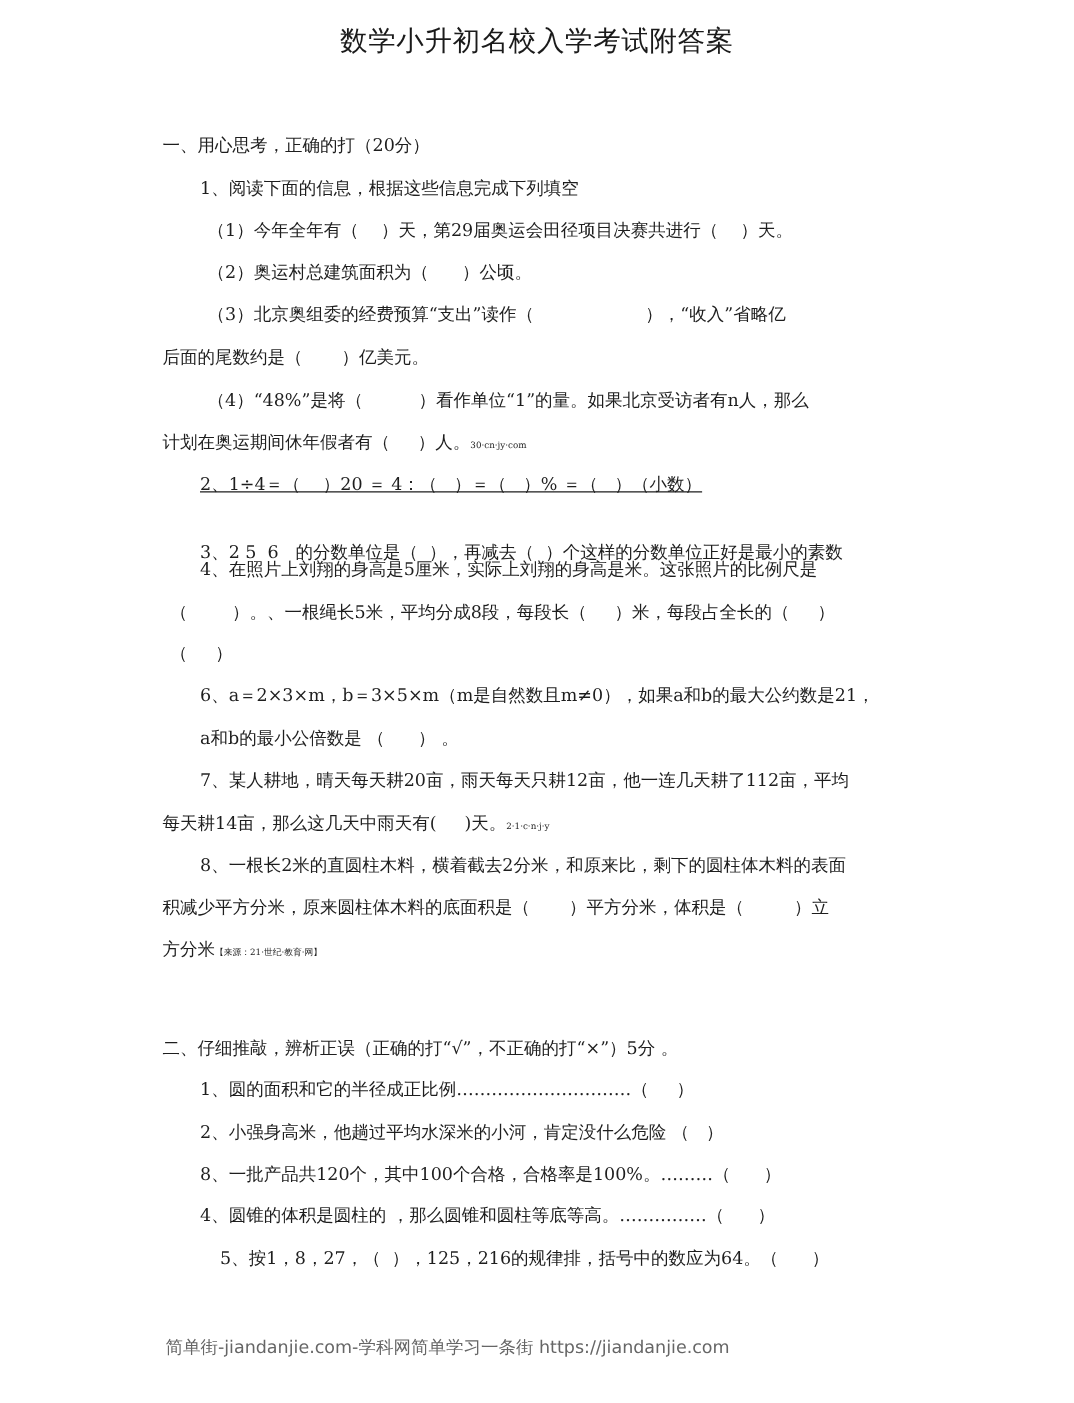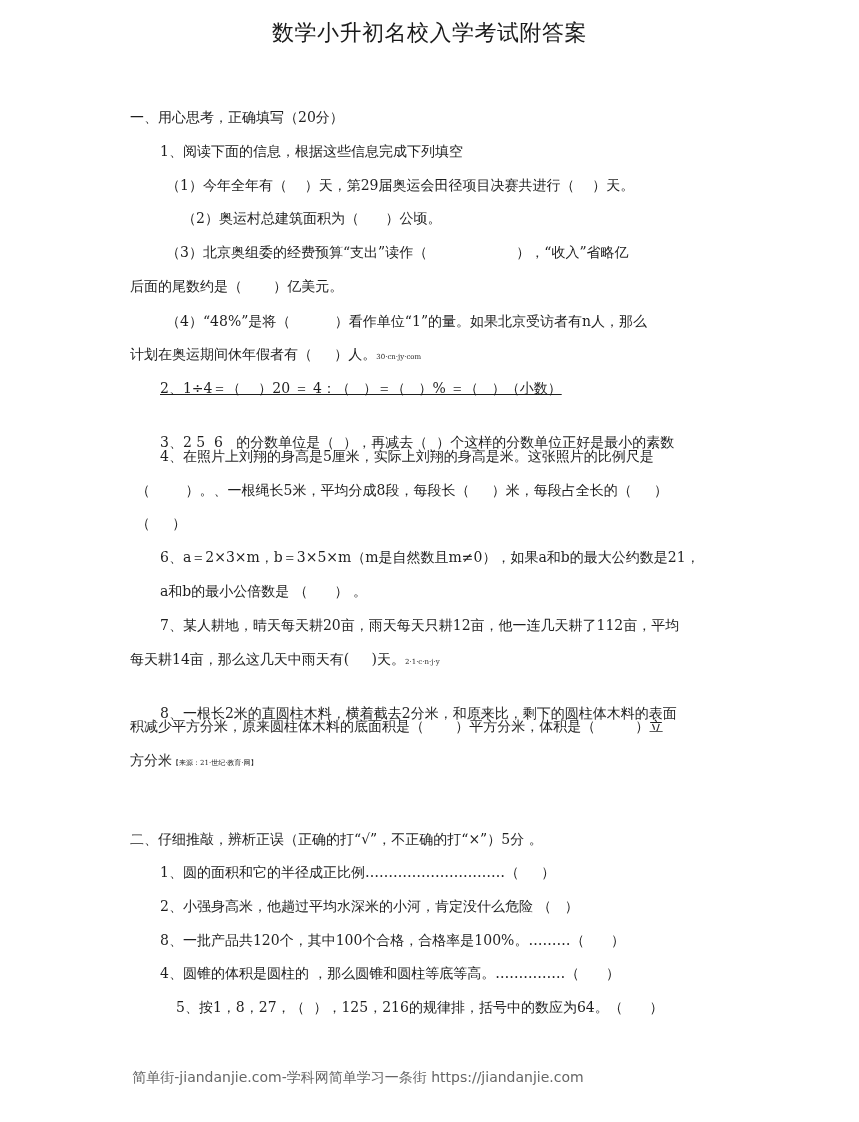--- a/index.html
+++ b/index.html
@@ -24,38 +24,38 @@
       font-family: "DejaVu Sans", "Liberation Sans", sans-serif;
       font-size: 14px; color: #666666;
     }
   </style>
 </head>
 <body>
 
 <div>
   <div class="title">数学小升初名校入学考试附答案</div>
 
-  <div class="line" style="left:130px; top:107px;">一、用心思考，正确填写（20分）</div>
+  <div class="line" style="left:130px; top:107px;">一、用心思考，正确的打（20分）</div>
   <div class="line" style="left:160px; top:141px;">1、阅读下面的信息，根据这些信息完成下列填空</div>
   <div class="line" style="left:166px; top:175px;">（1）今年全年有（    ）天，第29届奥运会田径项目决赛共进行（    ）天。</div>
-  <div class="line" style="left:182px; top:208px;">（2）奥运村总建筑面积为（      ）公顷。</div>
+  <div class="line" style="left:166px; top:208px;">（2）奥运村总建筑面积为（      ）公顷。</div>
   <div class="line" style="left:166px; top:242px;">（3）北京奥组委的经费预算“支出”读作（                    ），“收入”省略亿</div>
   <div class="line" style="left:130px; top:276px;">后面的尾数约是（       ）亿美元。</div>
   <div class="line" style="left:166px; top:311px;">（4）“48%”是将（          ）看作单位“1”的量。如果北京受访者有n人，那么</div>
   <div class="line" style="left:130px; top:344px;"><span>计划在奥运期间休年假者有（     ）人。</span><span class="small">30·cn·jy·com</span></div>
   <div class="line" style="left:160px; top:378px;text-decoration:underline;">2、1÷4＝（    ）20 ＝ 4：（   ）＝（   ）% ＝（   ）（小数）</div>
   <div class="line" style="left:160px; top:432px;">3、2 5  6   的分数单位是（  ），再减去（  ）个这样的分数单位正好是最小的素数</div>
   <div class="line" style="left:160px; top:446px;">4、在照片上刘翔的身高是5厘米，实际上刘翔的身高是米。这张照片的比例尺是</div>
   <div class="line" style="left:136px; top:480px;">（        ）。、一根绳长5米，平均分成8段，每段长（     ）米，每段占全长的（     ）</div>
   <div class="line" style="left:136px; top:513px;">（     ）</div>
   <div class="line" style="left:160px; top:547px;">6、a＝2×3×m，b＝3×5×m（m是自然数且m≠0），如果a和b的最大公约数是21，</div>
   <div class="line" style="left:160px; top:581px;">a和b的最小公倍数是 （      ） 。</div>
   <div class="line" style="left:160px; top:615px;">7、某人耕地，晴天每天耕20亩，雨天每天只耕12亩，他一连几天耕了112亩，平均</div>
   <div class="line" style="left:130px; top:649px;"><span>每天耕14亩，那么这几天中雨天有(     )天。</span><span class="small">2·1·c·n·j·y</span></div>
-  <div class="line" style="left:160px; top:683px;margin-top:20px;">8、一根长2米的直圆柱木料，横着截去2分米，和原来比，剩下的圆柱体木料的表面</div>
+  <div class="line" style="left:160px; top:683px;">8、一根长2米的直圆柱木料，横着截去2分米，和原来比，剩下的圆柱体木料的表面</div>
   <div class="line" style="left:130px; top:716px;">积减少平方分米，原来圆柱体木料的底面积是（       ）平方分米，体积是（         ）立</div>
   <div class="line" style="left:130px; top:750px;"><span>方分米</span><span class="small">【来源：21·世纪·教育·网】</span></div>
 
   <div class="line" style="left:130px; top:829px;">二、仔细推敲，辨析正误（正确的打“√”，不正确的打“×”）5分 。</div>
   <div class="line" style="left:160px; top:862px;">1、圆的面积和它的半径成正比例…………………………（     ）</div>
   <div class="line" style="left:160px; top:896px;">2、小强身高米，他趟过平均水深米的小河，肯定没什么危险 （   ）</div>
   <div class="line" style="left:160px; top:930px;">8、一批产品共120个，其中100个合格，合格率是100%。………（      ）</div>
   <div class="line" style="left:160px; top:963px;">4、圆锥的体积是圆柱的 ，那么圆锥和圆柱等底等高。……………（      ）</div>
   <div class="line" style="left:176px; top:997px;">5、按1，8，27，（  ），125，216的规律排，括号中的数应为64。（      ）</div>
 

